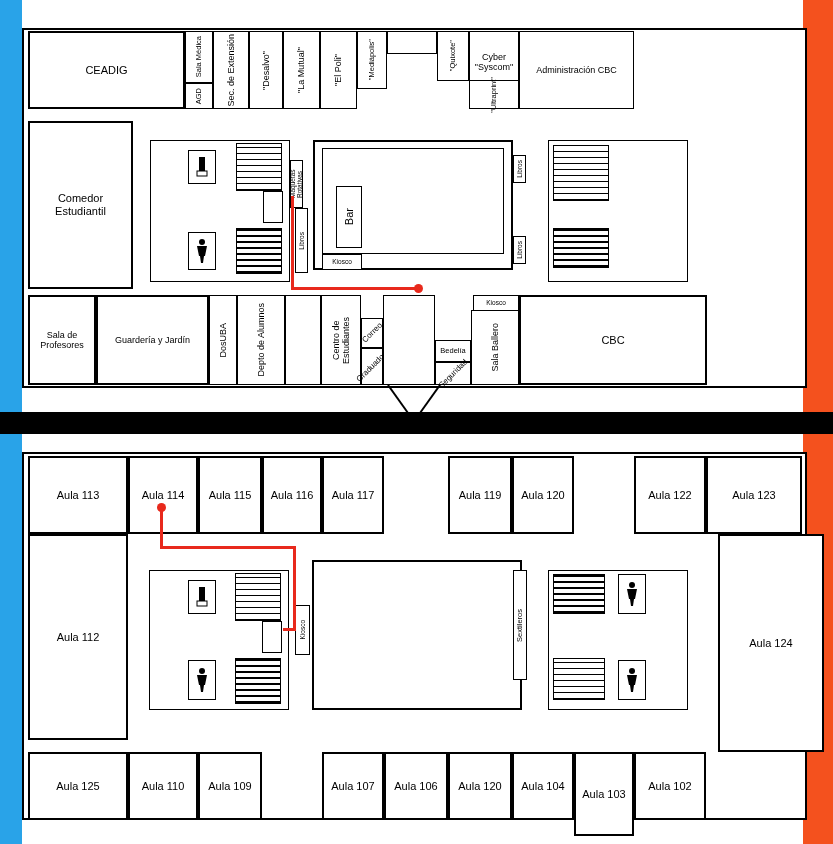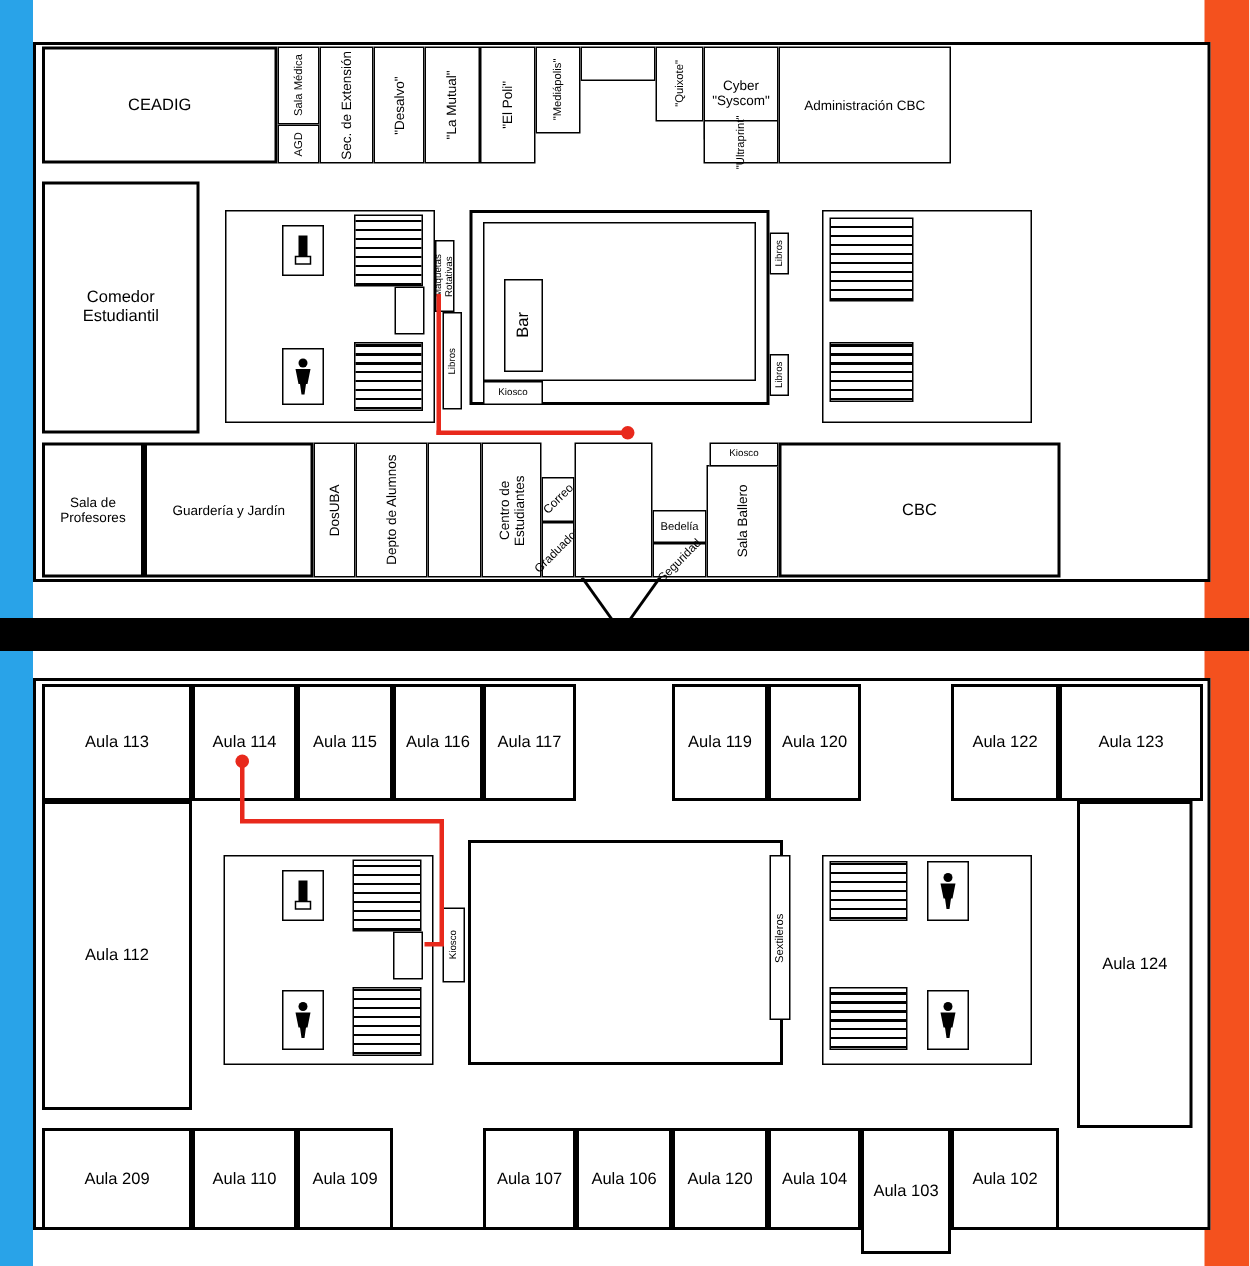--- a/index.html
+++ b/index.html
@@ -204,21 +204,21 @@
   <div class="rm" style="left:634px;top:456px;width:72px;height:78px">
       <span>Aula 122</span>
     </div>
   <div class="rm" style="left:706px;top:456px;width:96px;height:78px">
       <span>Aula 123</span>
     </div>
 
   <div class="rm" style="left:28px;top:534px;width:100px;height:206px">
       <span>Aula 112</span>
     </div>
-  <div class="rm" style="left:718px;top:534px;width:77px;height:218px">
+  <div class="rm" style="left:718px;top:534px;width:106px;height:218px">
       <span>Aula 124</span>
     </div>
 
   <div class="plainthin" style="left:149px;top:570px;width:140px;height:140px"></div>
   <div class="glyph" style="left:188px;top:580px;width:28px;height:34px">
     <svg width="12" height="24" viewBox="0 0 12 24">
         <rect x="3" y="2" width="6" height="14" fill="#000"></rect>
         <rect x="1" y="16" width="10" height="5" fill="none" stroke="#000"></rect>
       </svg>
   </div>
@@ -250,21 +250,21 @@
       </svg>
   </div>
   <div class="glyph" style="left:618px;top:660px;width:28px;height:40px">
     <svg width="16" height="26" viewBox="0 0 16 26">
         <circle cx="8" cy="4" r="3" fill="#000"></circle>
         <path d="M3 8h10l-2 10h-1l-1 7h-2l-1-7H5z" fill="#000"></path>
       </svg>
   </div>
 
   <div class="rm" style="left:28px;top:752px;width:100px;height:68px">
-      <span>Aula 209</span>
+      <span>Aula 125</span>
     </div>
   <div class="rm" style="left:128px;top:752px;width:70px;height:68px">
       <span>Aula 110</span>
     </div>
   <div class="rm" style="left:198px;top:752px;width:64px;height:68px">
       <span>Aula 109</span>
     </div>
   <div class="rm" style="left:322px;top:752px;width:62px;height:68px">
       <span>Aula 107</span>
     </div>

